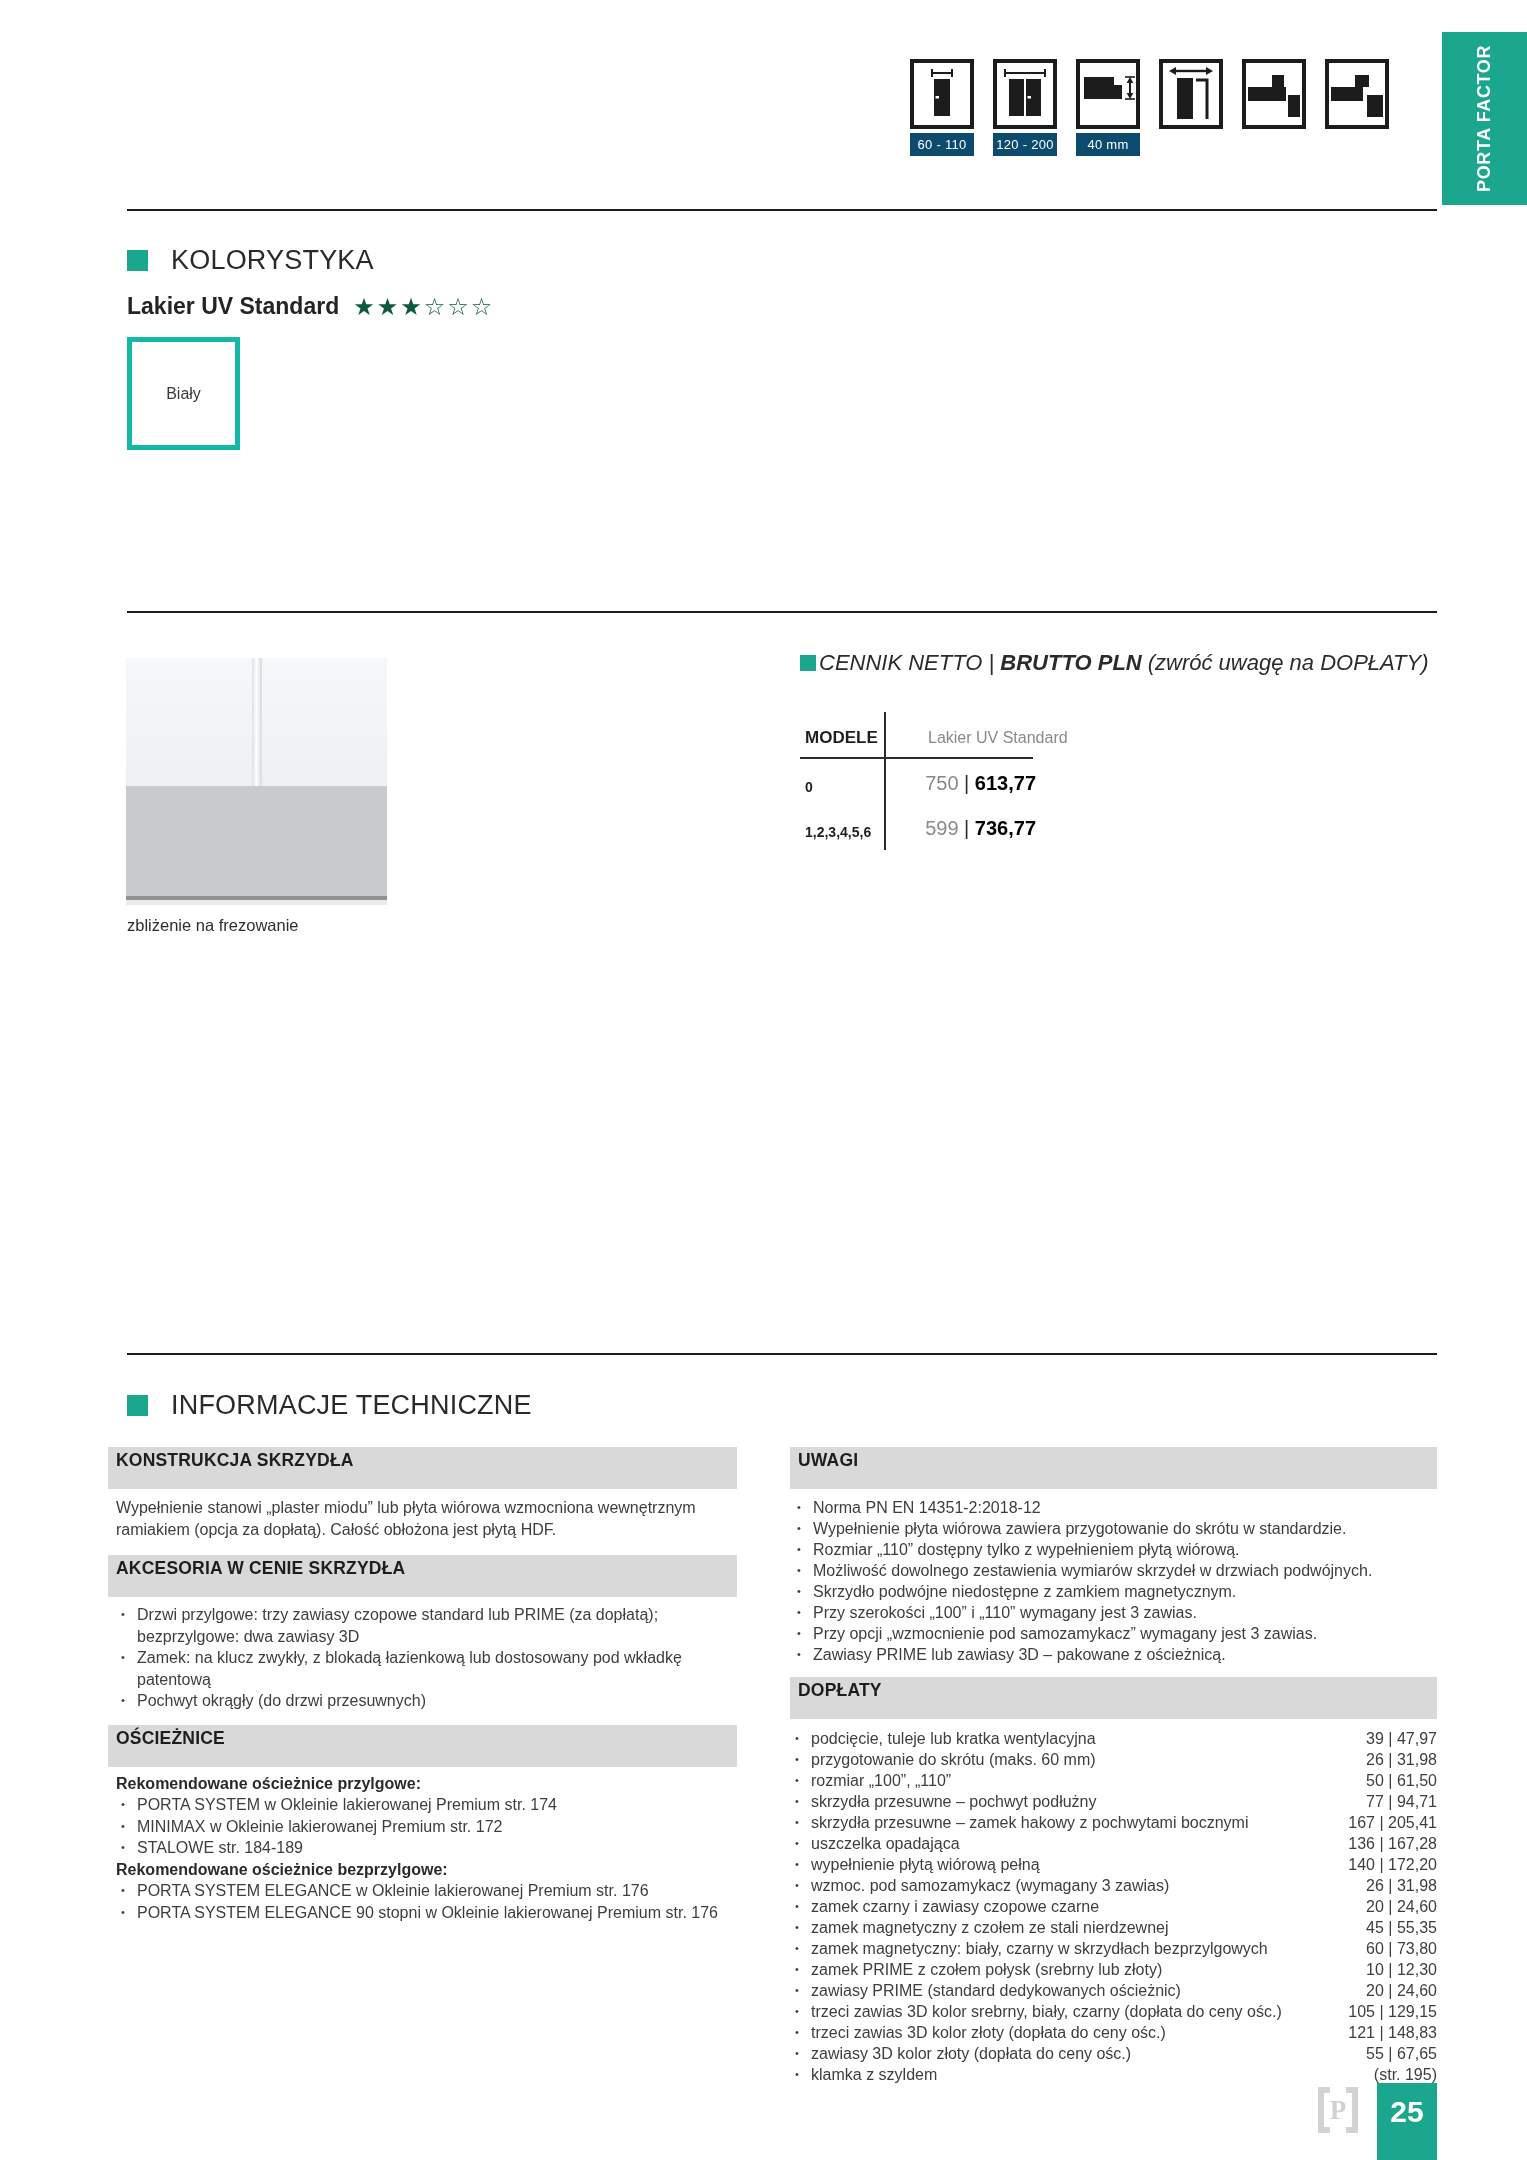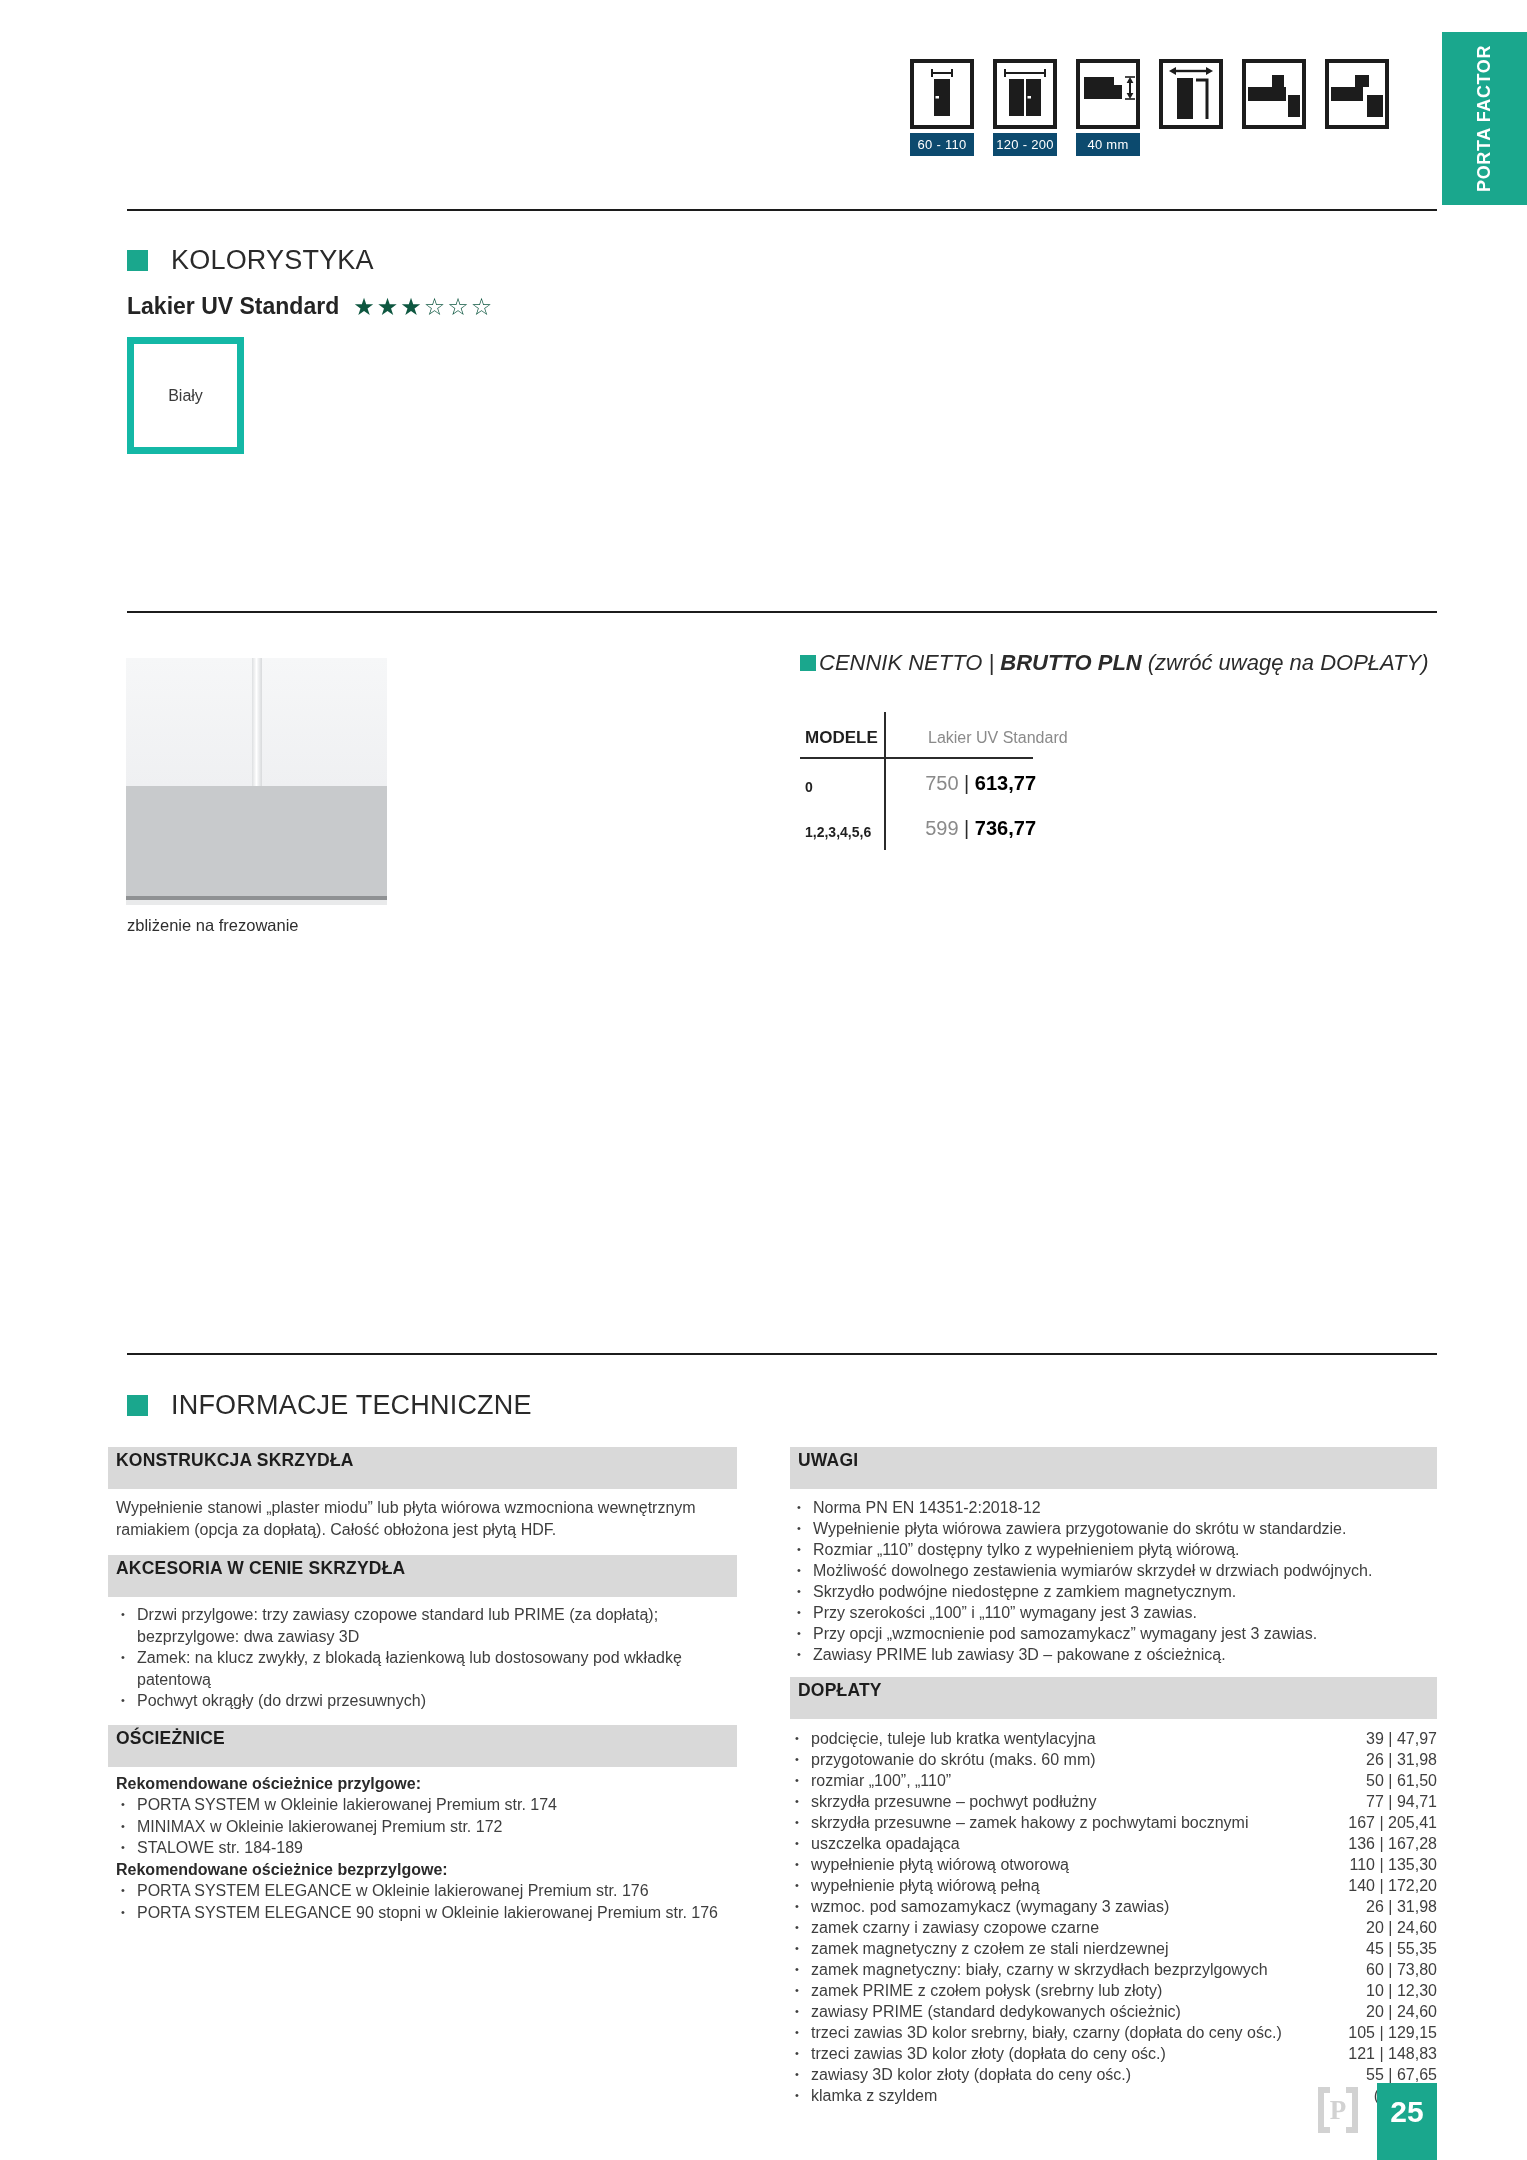--- a/index.html
+++ b/index.html
@@ -24,21 +24,21 @@
   
   .sec-head{position:absolute;display:flex;align-items:center;gap:23px;}
   .sq{background:#1aa78d;flex:0 0 auto;}
   .sq21{width:21px;height:21px;}
   .sq16{width:16px;height:16px;}
   .sec-title{font-size:27px;color:#2a2a2a;letter-spacing:0.2px;white-space:nowrap;}
   
   .product-row{position:absolute;left:127px;top:293px;display:flex;align-items:center;gap:14px;}
   .product-name{font-size:23px;font-weight:bold;color:#242424;white-space:nowrap;}
   .stars{font-family:"DejaVu Sans",sans-serif;font-size:24px;color:#0e5740;letter-spacing:2px;line-height:1;}
-  .swatch{position:absolute;left:127px;top:337px;width:103px;height:103px;border:7px solid #14b8a6;
+  .swatch{position:absolute;left:127px;top:337px;width:103px;height:103px;border:5px solid #14b8a6;
     display:flex;align-items:center;justify-content:center;background:#ffffff;}
   .swatch span{font-size:16px;color:#3a3a3a;}
   
   .door{position:absolute;left:126px;top:658px;width:261px;height:247px;}
   .door-top{position:relative;height:128px;background:linear-gradient(180deg,#f6f7f8 0%,#eff0f2 100%);}
   .groove{position:absolute;left:50%;top:0;width:10px;height:100%;margin-left:-5px;
     background:linear-gradient(90deg,#dddfe1 0%,#ffffff 45%,#f2f3f4 60%,#d8dadc 100%);}
   .door-band{height:110px;background:#c8cacc;}
   .door-edge{height:4px;background:#8f9193;}
   .door-foot{height:5px;background:#e9eaeb;}
@@ -279,24 +279,20 @@
         </div>
       <div class="drow">
           <span class="dlabel">skrzydła przesuwne – zamek hakowy z pochwytami bocznymi</span>
           <span class="dprice"><span>167</span><span class="brutto">205,41</span></span>
         </div>
       <div class="drow">
           <span class="dlabel">uszczelka opadająca</span>
           <span class="dprice"><span>136</span><span class="brutto">167,28</span></span>
         </div>
       <div class="drow">
-          <span class="dlabel">wypełnienie płytą wiórową otworową</span>
-          <span class="dprice"><span>110</span><span class="brutto">135,30</span></span>
-        </div>
-      <div class="drow">
           <span class="dlabel">wypełnienie płytą wiórową pełną</span>
           <span class="dprice"><span>140</span><span class="brutto">172,20</span></span>
         </div>
       <div class="drow">
           <span class="dlabel">wzmoc. pod samozamykacz (wymagany 3 zawias)</span>
           <span class="dprice"><span>26</span><span class="brutto">31,98</span></span>
         </div>
       <div class="drow">
           <span class="dlabel">zamek czarny i zawiasy czopowe czarne</span>
           <span class="dprice"><span>20</span><span class="brutto">24,60</span></span>

